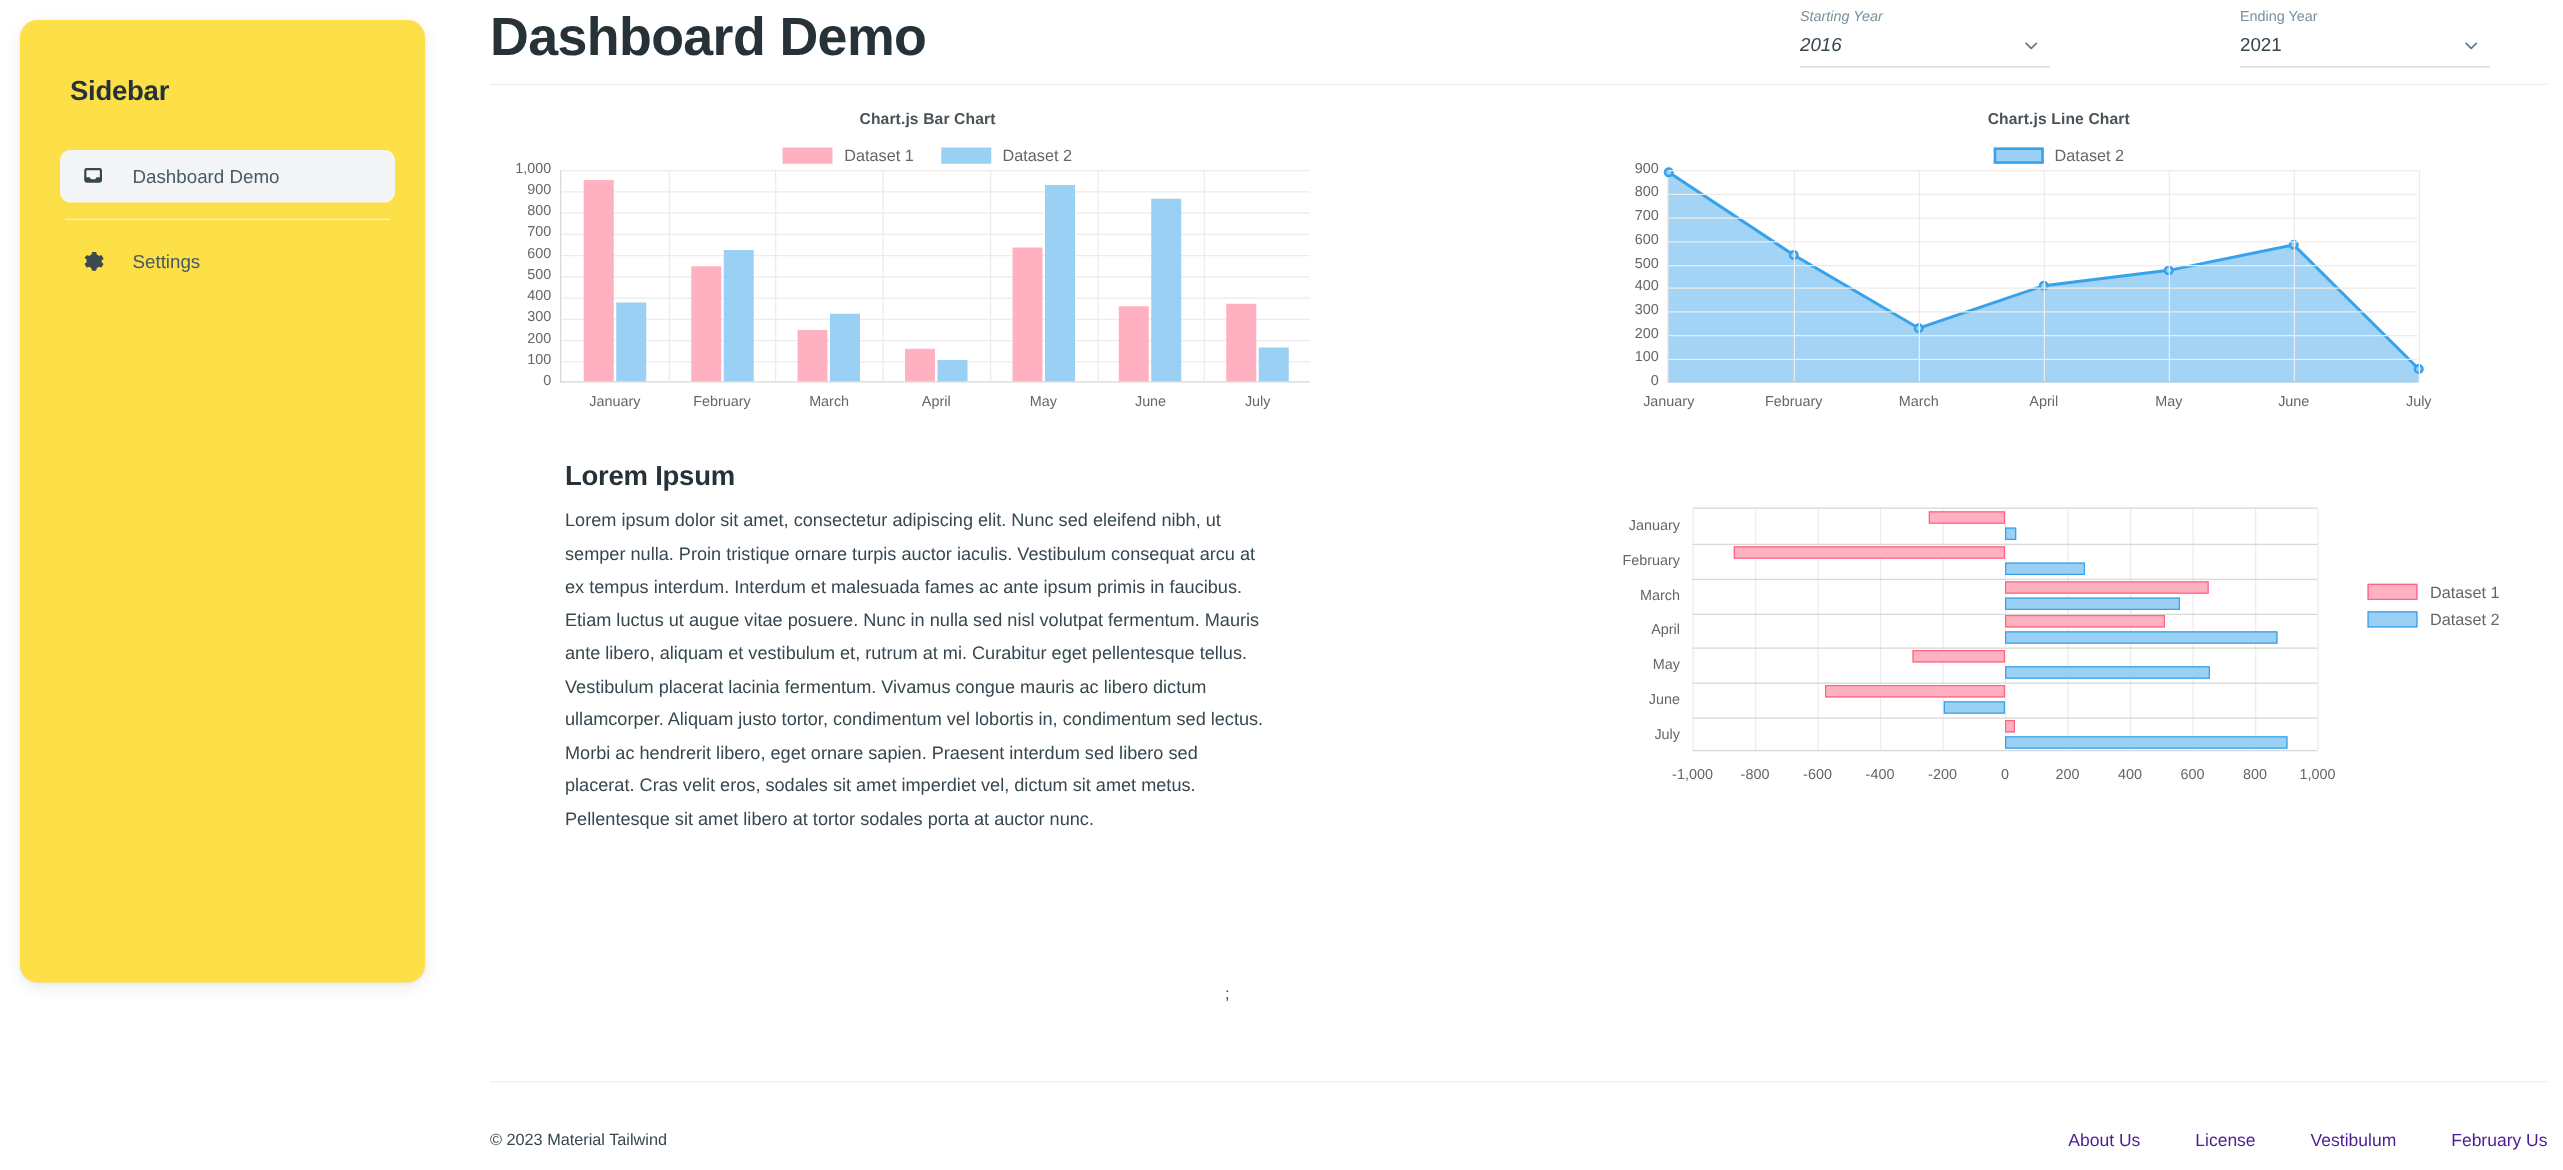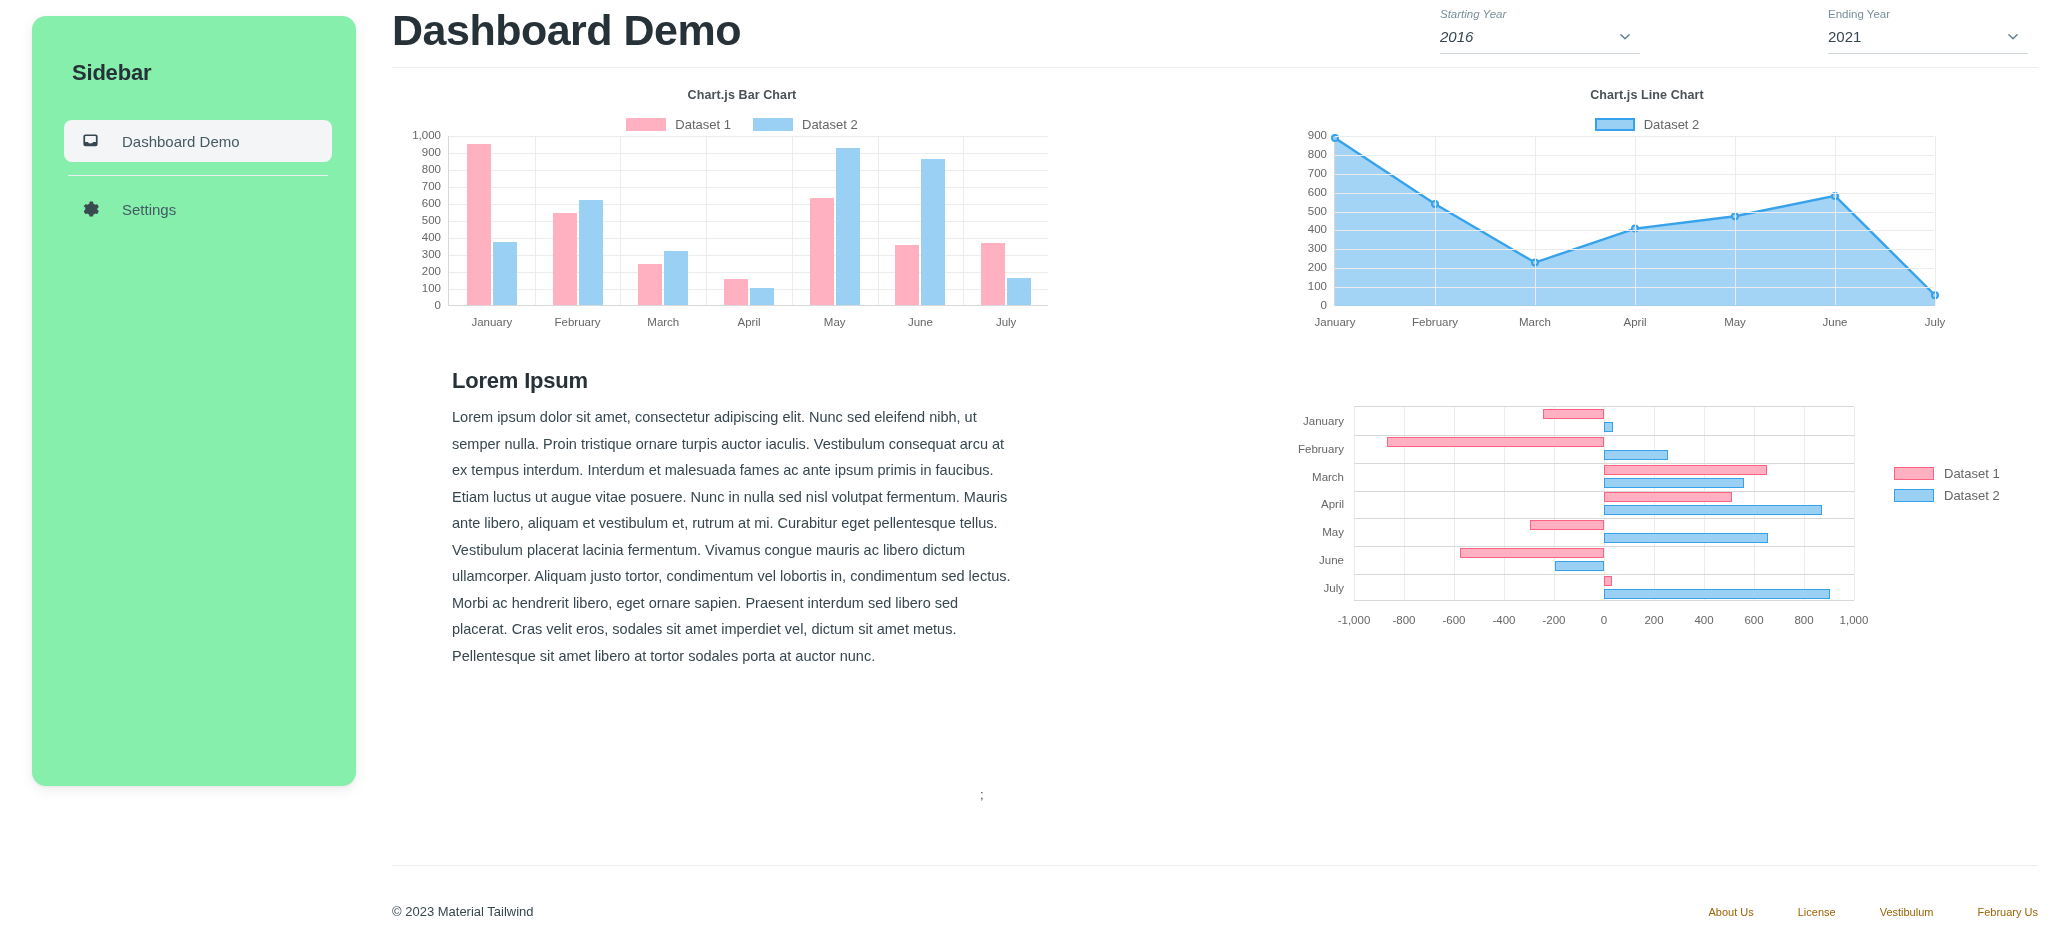--- a/index.html
+++ b/index.html
@@ -6,23 +6,23 @@
   html, body {
     width: 2050px; height: 936px;
     background: #ffffff;
     font-family: "Liberation Sans", sans-serif;
     overflow: hidden;
   }
 
   
   #sidebar-card {
     position: absolute;
-    left: 32px; top: 16px;
+    left: 16px; top: 16px;
     width: 324px; height: 770px;
-    background: #86efac;
+    background: #fde047;
     border-radius: 14px;
     box-shadow: 0 4px 14px rgba(0,0,0,0.07), 0 1px 3px rgba(0,0,0,0.05);
   }
   #sidebar-title {
     position: absolute; left: 40px; top: 44px;
     font-size: 22px; font-weight: bold; color: #263238;
     letter-spacing: -0.2px;
   }
   #sidebar-nav { position: absolute; left: 32px; top: 104px; width: 268px; }
   .nav-item {
@@ -52,21 +52,21 @@
     position: absolute; left: 40px; top: 0; right: 12px; height: 68px;
     border-bottom: 1px solid #eceff1;
   }
   #page-title {
     position: absolute; left: 0; top: 6px;
     font-size: 43px; font-weight: bold; color: #263238;
     letter-spacing: -0.5px;
   }
   .year-select { position: absolute; top: 8px; width: 200px; }
   #select-start { left: 1048px; font-style: italic; }
-  #select-end   { left: 1400px; margin-left: 36px; }
+  #select-end   { left: 1400px; }
   .year-label { font-size: 11.5px; color: #78909c; margin-bottom: 8px; }
   .year-field {
     position: relative;
     border-bottom: 1px solid #cfd8dc;
     padding-bottom: 7px;
   }
   .year-value { font-size: 15px; color: #37474f; }
   .chev {
     position: absolute; right: 8px; top: 2px;
     width: 14px; height: 14px; color: #607d8b;
@@ -139,21 +139,21 @@
 
   
   #footer {
     position: absolute; left: 40px; top: 865px; right: 12px; height: 70px;
     border-top: 1px solid #eceff1;
     display: flex; align-items: center; justify-content: space-between;
     padding-top: 22px;
   }
   #footer-copy { font-size: 13px; color: #37474f; }
   #footer-links { display: flex; gap: 44px; }
-  .footer-link { font-size: 11px; color: #a16207; text-decoration: none; cursor: pointer; }
+  .footer-link { font-size: 14px; color: #4c1d95; text-decoration: none; cursor: pointer; }
 </style>
 </head>
 <body>
 
 <div id="sidebar-card">
   <div id="sidebar-title">Sidebar</div>
   <div id="sidebar-nav">
     <div class="nav-item active">
       <span class="nav-icon">
         <svg viewBox="0 0 24 24" fill="currentColor">

